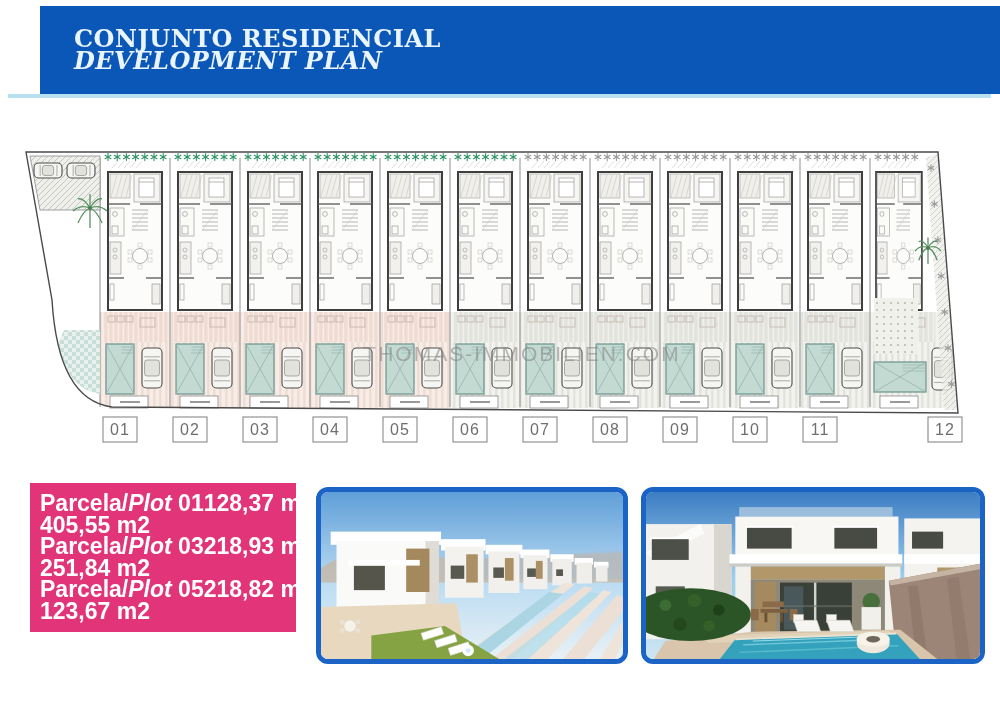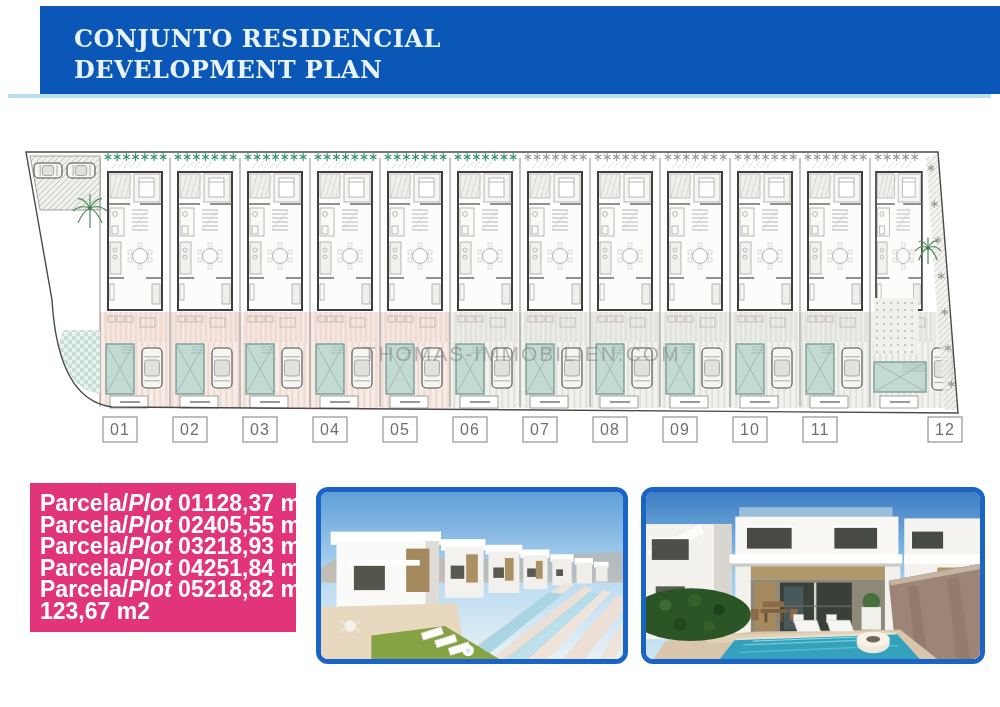--- a/index.html
+++ b/index.html
@@ -2,21 +2,21 @@
 <html><head>
 <meta charset="utf-8">
 <style>
   html,body{margin:0;padding:0;}
   body{width:1000px;height:707px;position:relative;background:#ffffff;
        font-family:"Liberation Sans",sans-serif;overflow:hidden;}
   .header{position:absolute;left:8px;top:6px;width:983px;height:88px;background:#0a57b7;margin-left:32px;}
   .header .t1,.header .t2{position:absolute;left:34px;color:#eaf4fc;
        font-family:"DejaVu Serif",serif;font-weight:bold;font-size:24px;letter-spacing:.5px;white-space:nowrap;}
   .header .t1{top:18px;}
-  .header .t2{top:49px;text-align:center;}
+  .header .t2{top:40px;font-style:italic;text-align:center;}
   .header-accent{position:absolute;left:8px;top:94px;width:983px;height:4px;background:#b7e0f1;}
   #site-plan{position:absolute;left:0;top:138px;width:1000px;height:317px;}
   .plot-table{position:absolute;left:30px;top:483px;width:266px;height:149px;background:#e23478;
        box-sizing:border-box;padding:10px 0 10px 10px;color:#ffffff;font-weight:bold;}
   .prow{display:flex;font-size:23px;line-height:21.5px;white-space:nowrap;}
   .plabel{display:inline-block;width:172px;}
   .plabel i{font-style:italic;}
   .parea{flex:1;}
   .photo{position:absolute;top:487px;height:177px;border:5px solid #1b64c6;border-radius:12px;
        overflow:hidden;box-sizing:border-box;background:#bcdcf2;}
@@ -1214,29 +1214,27 @@
   <text x="522" y="361" text-anchor="middle" font-size="21" letter-spacing="2" fill="#828282" opacity="0.55" font-family="Liberation Sans, sans-serif">THOMAS-IMMOBILIEN.COM</text>
 </svg>
 
 <div class="plot-table">
   <div class="rows">
       <div class="prow">
         <span class="plabel"><span>Parcela/</span><i>Plot</i> <span>01</span></span>
         <span class="parea">128,37 m2</span>
       </div>
       <div class="prow">
-        <span class="plabel"><span>Parcela/</span><i>Plot</i> <span>02</span></span>
         <span class="parea">405,55 m2</span>
       </div>
       <div class="prow">
         <span class="plabel"><span>Parcela/</span><i>Plot</i> <span>03</span></span>
         <span class="parea">218,93 m2</span>
       </div>
       <div class="prow">
-        <span class="plabel"><span>Parcela/</span><i>Plot</i> <span>04</span></span>
         <span class="parea">251,84 m2</span>
       </div>
       <div class="prow">
         <span class="plabel"><span>Parcela/</span><i>Plot</i> <span>05</span></span>
         <span class="parea">218,82 m2</span>
       </div>
       <div class="prow">
         <span class="parea">123,67 m2</span>
       </div>
     </div>

